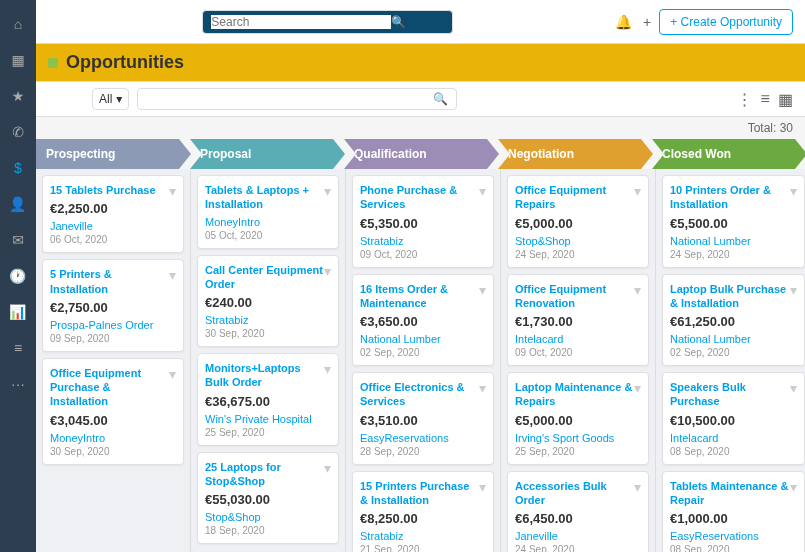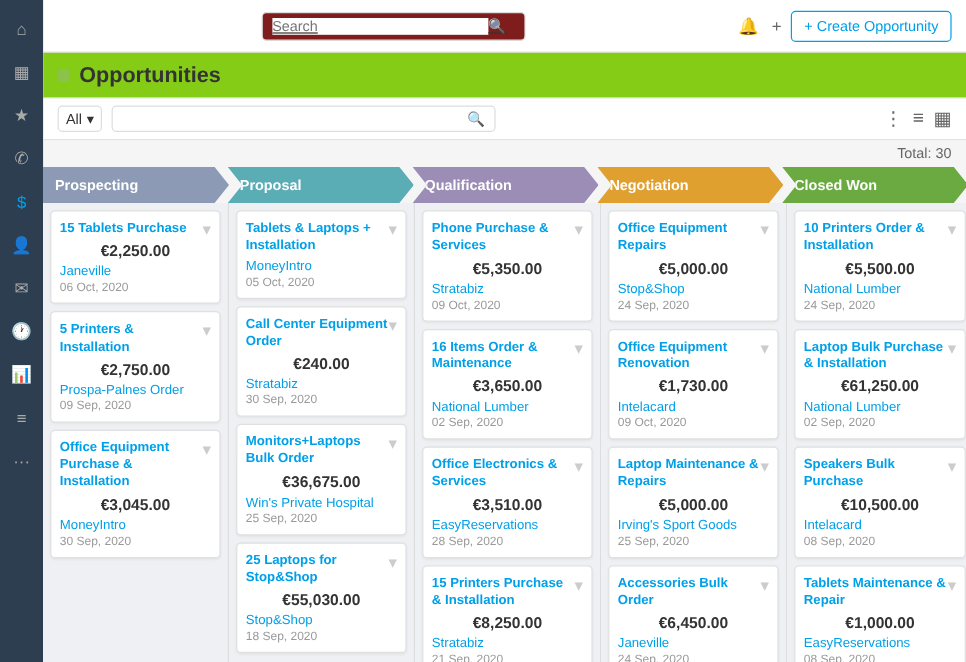--- a/index.html
+++ b/index.html
@@ -51,23 +51,22 @@
       flex: 1;
       display: flex;
       justify-content: center;
     }
     .search-box {
       display: flex;
       align-items: center;
       border: 1px solid #ddd;
       border-radius: 4px;
       padding: 4px 8px;
-      width: 220px;
-      background: #7f1d1d;
-      text-decoration: underline;
+      width: 251px;
+      background: #0c4a6e;
     }
     .search-box input {
       border: none;
       outline: none;
       font-size: 12px;
       width: 180px;
       color: #999;
     }
     .topbar-icons {
       display: flex;
@@ -82,21 +81,21 @@
       color: #00a0e9;
       padding: 5px 10px;
       border-radius: 4px;
       cursor: pointer;
       font-size: 12px;
       white-space: nowrap;
     }
 
     
     .page-header {
-      background: #84cc16;
+      background: #eab308;
       padding: 8px 12px;
       display: flex;
       align-items: center;
       border-bottom: 1px solid #ddd;
     }
     .page-title-container {
       display: flex;
       align-items: center;
       gap: 8px;
       flex: 1;
@@ -124,20 +123,21 @@
     }
     .filter-dropdown {
       display: flex;
       align-items: center;
       border: 1px solid #ddd;
       border-radius: 4px;
       padding: 3px 6px;
       cursor: pointer;
       gap: 4px;
       background: #fff;
+      margin-left: 44px;
     }
     .filter-search {
       flex: 1;
       display: flex;
       align-items: center;
       border: 1px solid #ddd;
       border-radius: 4px;
       padding: 3px 8px;
       background: #fff;
       max-width: 320px;
@@ -230,21 +230,21 @@
       color: #00a0e9;
       font-size: 11px;
       font-weight: bold;
       line-height: 1.3;
       margin-bottom: 4px;
     }
     .card-amount {
       font-size: 13px;
       font-weight: bold;
       color: #333;
-      text-align: center;
+      text-align: left;
       margin-bottom: 4px;
     }
     .card-company {
       color: #00a0e9;
       font-size: 11px;
       margin-bottom: 2px;
     }
     .card-date {
       color: #999;
       font-size: 10px;

